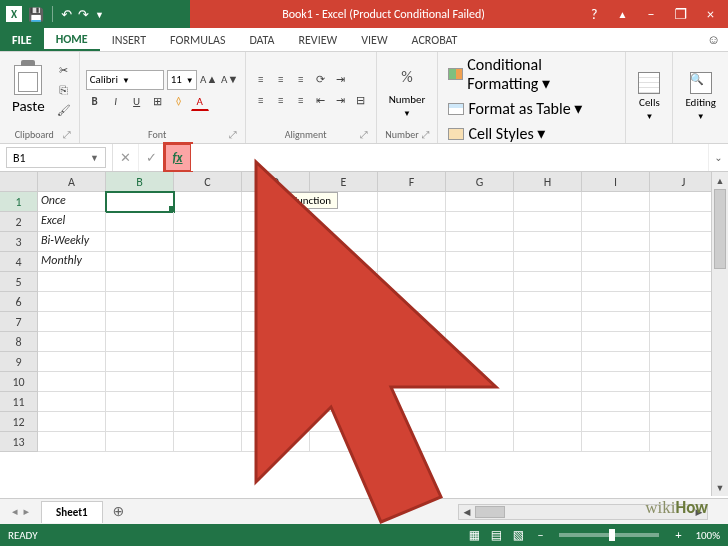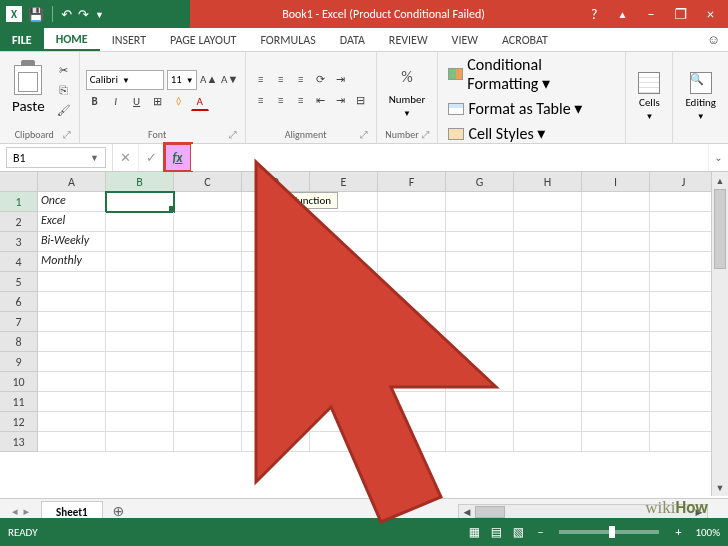--- a/index.html
+++ b/index.html
@@ -64,21 +64,21 @@
 .big-btn { display: flex; flex-direction: column; align-items: center; gap: 2px; cursor: pointer; font-size: 11px; padding: 4px 6px; }
 .big-icon { width: 22px; height: 22px; border: 1px solid #888; background: repeating-linear-gradient(#fff,#fff 4px,#e0e0e0 4px,#e0e0e0 5px); }
 
 
 .fml-bar { height: 28px; border-bottom: 1px solid #ccc; display: flex; align-items: stretch; }
 .name-box { width: 100px; border: 1px solid #ccc; margin: 3px 6px; font-size: 12px; padding: 2px 6px; display: flex; align-items: center; }
 .name-box .caret { margin-left: auto; font-size: 9px; color: #666; }
 .fml-btns { display: flex; align-items: center; gap: 0; border-left: 1px solid #e0e0e0; }
 .fml-btn { width: 26px; height: 100%; display: flex; align-items: center; justify-content: center; font-size: 13px; color: #999; cursor: pointer; border-right: 1px solid #eee; }
 .fx-btn { color: #217346; font-style: italic; font-weight: bold; }
-.fx-highlight { outline: 3px solid #d14233; outline-offset: -1px; background: #f0abfc; text-decoration: underline; }
+.fx-highlight { outline: 3px solid #d14233; outline-offset: -1px; background: #fca5a5; text-decoration: underline; }
 .fml-input { flex: 1; border: none; padding: 0 6px; font-size: 12px; }
 .fml-expand { width: 20px; display: flex; align-items: center; justify-content: center; color: #666; font-size: 10px; cursor: pointer; border-left: 1px solid #eee; }
 
 
 .grid-wrap { position: relative; }
 .grid-top { height: 20px; display: flex; border-bottom: 1px solid #ccc; }
 .corner { width: 38px; background: #e6e6e6; border-right: 1px solid #ccc; }
 .colh { flex: 0 0 68px; background: #e6e6e6; border-right: 1px solid #ccc; font-size: 12px; color: #444; display: flex; align-items: center; justify-content: center; }
 .colh.active { background: #d5e6da; color: #217346; }
 .grid-body { display: flex; }
@@ -103,21 +103,21 @@
 .sheet-bar { position: absolute; left: 0; right: 0; bottom: 22px; height: 26px; border-top: 1px solid #ccc; background: #f3f3f3; display: flex; align-items: center; font-size: 11px; }
 .sheet-nav { display: flex; gap: 2px; padding: 0 10px; color: #888; }
 .sheet-nav span { cursor: pointer; padding: 0 2px; }
 .sheet-tab { padding: 4px 14px; background: #fff; border: 1px solid #ccc; border-bottom: none; font-weight: 600; cursor: pointer; }
 .sheet-add { padding: 0 10px; font-size: 14px; color: #666; cursor: pointer; }
 .h-scroll { margin-left: auto; height: 16px; width: 250px; background: #ececec; border: 1px solid #ccc; display: flex; align-items: center; margin-right: 20px; }
 .h-sc-btn { width: 16px; text-align: center; font-size: 9px; color: #555; cursor: pointer; }
 .h-thumb { width: 30px; height: 12px; background: #cdcdcd; border: 1px solid #b5b5b5; }
 
 
-.status-bar { position: absolute; left: 0; right: 0; bottom: 0; height: 28px; background: #217346; color: #fff; display: flex; align-items: center; font-size: 11px; padding: 0 8px; }
+.status-bar { position: absolute; left: 0; right: 0; bottom: 0; height: 22px; background: #217346; color: #fff; display: flex; align-items: center; font-size: 11px; padding: 0 8px; }
 .status-spacer { flex: 1; }
 .view-btn { width: 22px; text-align: center; cursor: pointer; font-size: 12px; }
 .zoom-slider { width: 100px; height: 4px; background: rgba(255,255,255,0.4); margin: 0 8px; position: relative; cursor: pointer; }
 .zoom-slider::after { content: ""; position: absolute; left: 50%; top: -4px; width: 6px; height: 12px; background: #fff; }
 .zoom-label { padding-left: 6px; }
 
 
 .big-cursor { position: absolute; left: 236px; top: 152px; width: 300px; height: 400px; z-index: 20; pointer-events: none; }
 .watermark { position: absolute; right: 20px; bottom: 28px; font-size: 17px; color: #8a8f66; font-family: Georgia, serif; }
 .watermark b { color: #6b7a3b; }
@@ -141,21 +141,20 @@
     <span class="win-btn">–</span>
     <span class="win-btn">❐</span>
     <span class="win-btn">×</span>
   </div>
 </div>
 
 <div class="tabs">
   <div class="tab file">FILE</div>
   <div class="tab active">HOME</div>
   <div class="tab">INSERT</div>
-  <div class="tab">PAGE LAYOUT</div>
   <div class="tab">FORMULAS</div>
   <div class="tab">DATA</div>
   <div class="tab">REVIEW</div>
   <div class="tab">VIEW</div>
   <div class="tab">ACROBAT</div>
   <div class="tab-spacer"></div>
   <div class="tab-right">
     <span>☺</span>
   </div>
 </div>

